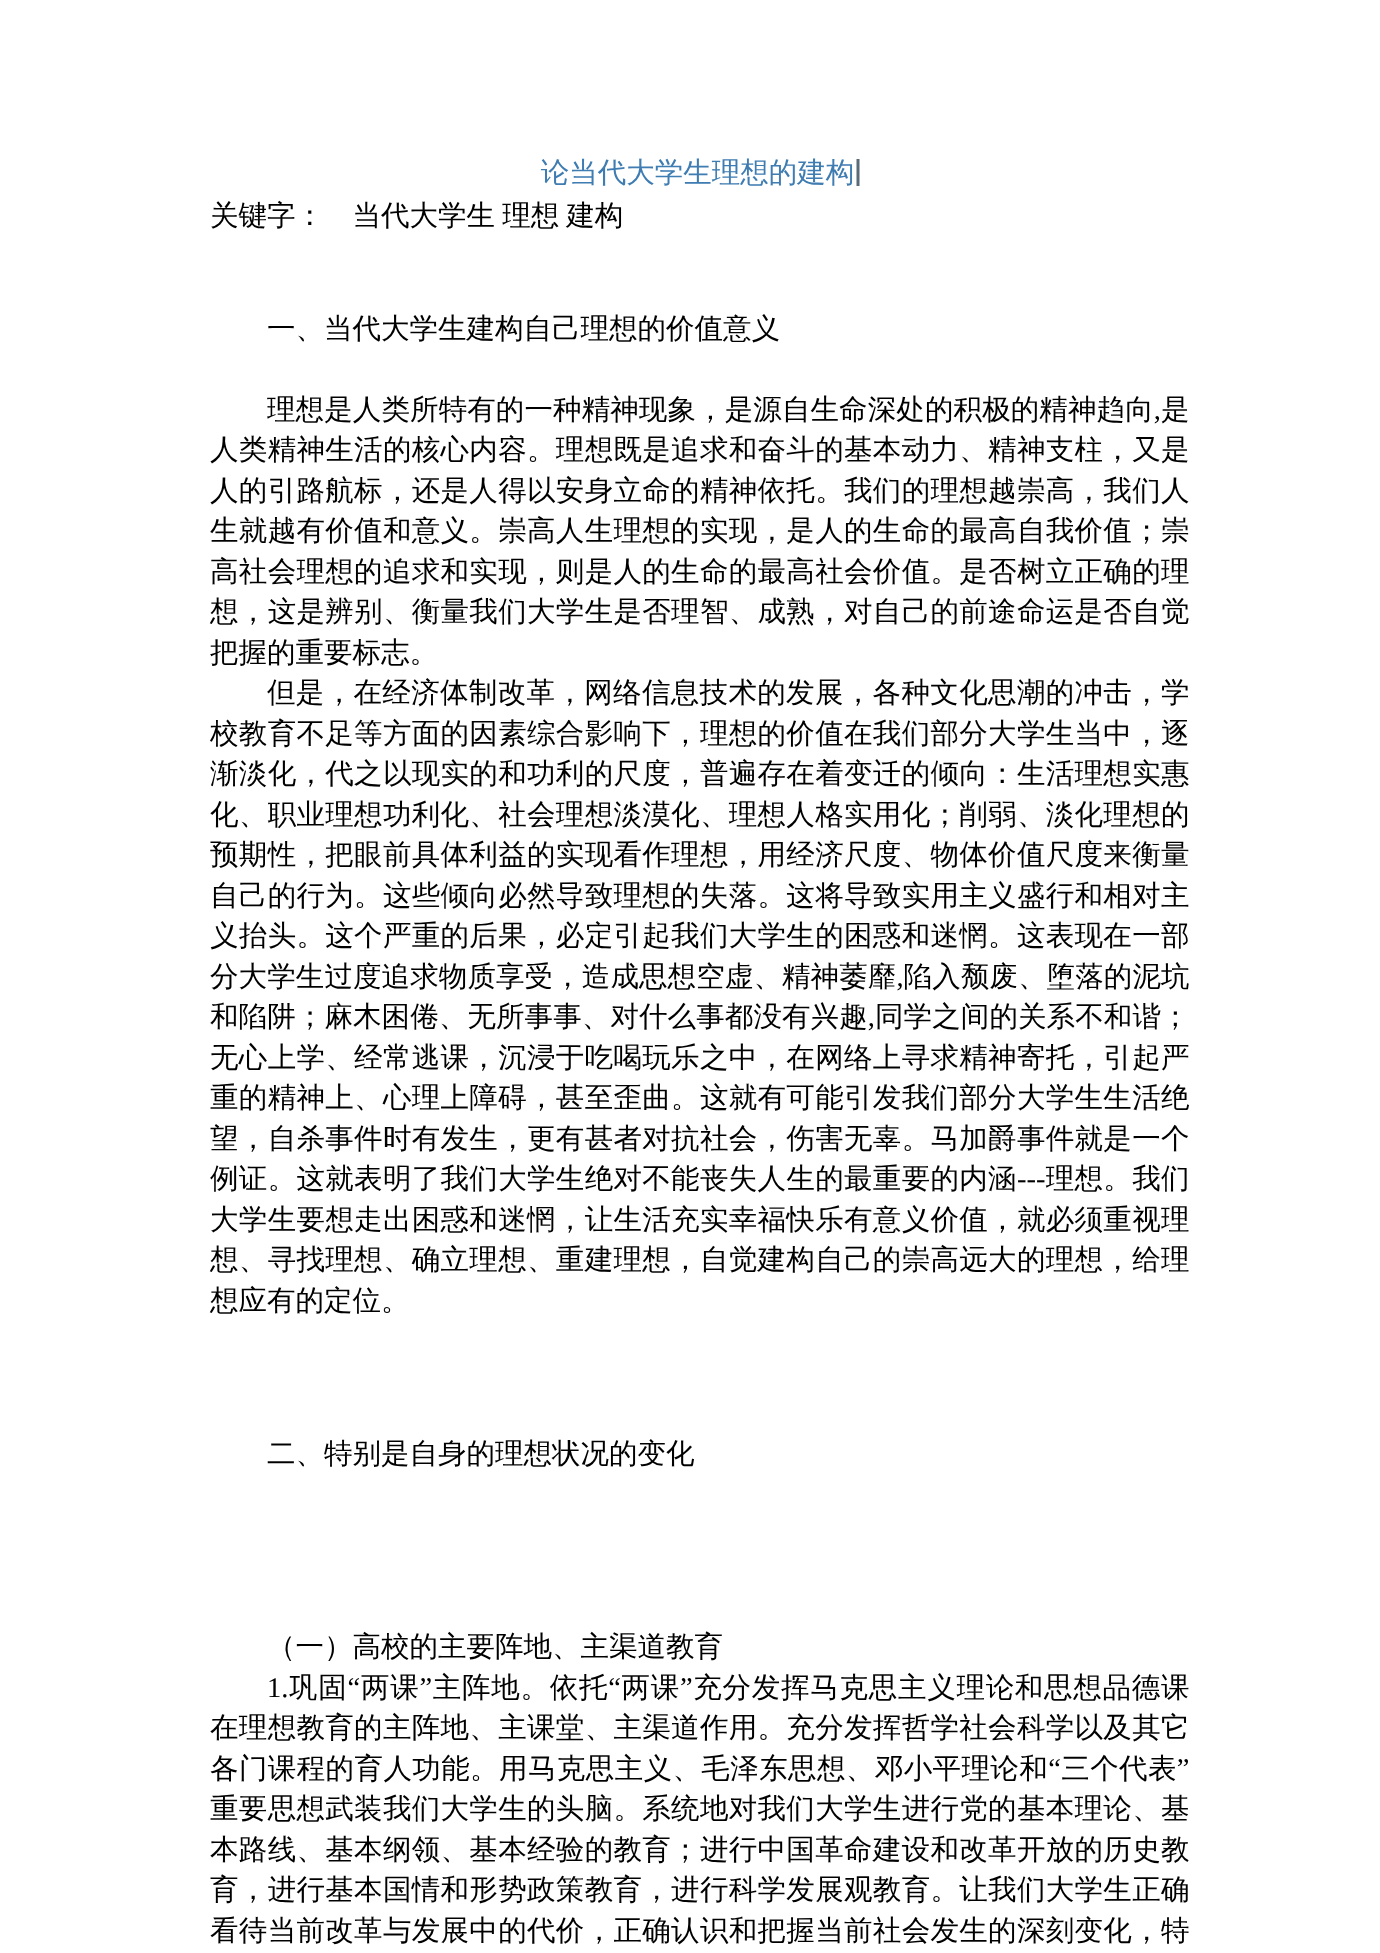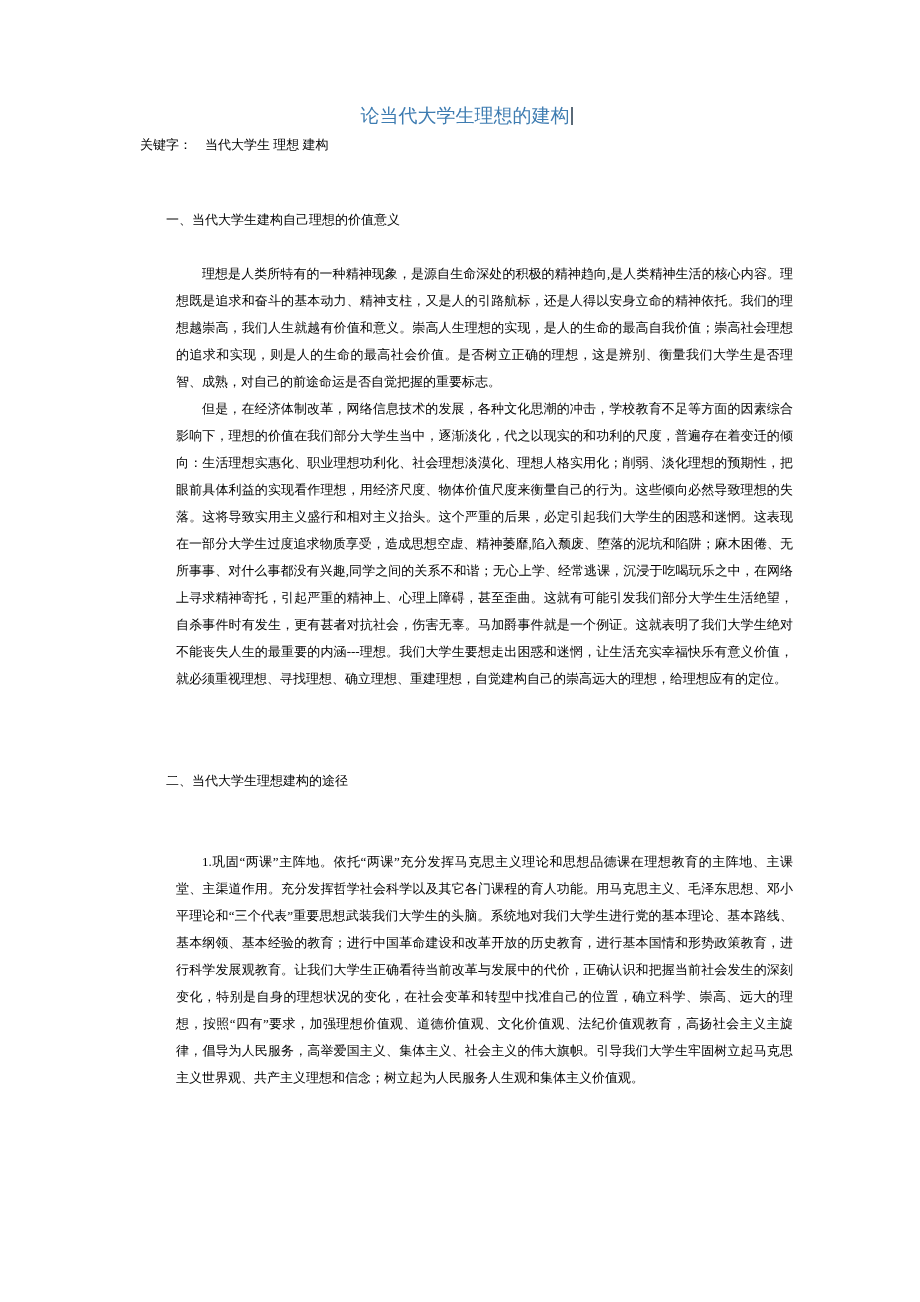--- a/index.html
+++ b/index.html
@@ -32,43 +32,44 @@
   .caret {
     display: inline-block;
     width: 2px;
     height: 18px;
     background: #5a6a78;
     vertical-align: -3px;
     margin-left: 1px;
   }
   .content p {
     margin: 0;
-    font-size: 13px;
+    font-size: 19px;
     line-height: 27px;
     text-align: justify;
     color: #000000;
     word-break: break-all;
   }
   p.keywords { text-indent: 0; }
   p.heading  { text-indent: 2em; text-align: left; margin-top: 48px; }
-  p.body     { text-indent: 2em; margin-left: 36px; }
+  p.body     { text-indent: 2em; }
   p.spacer   { height: 27px; }
 </style>
 </head>
 <body>
 
 <div class="page" style="background: rgb(255, 255, 255);">
   <div class="content">
     <div class="doc-title"><span style="color: rgb(62, 124, 177);">论当代大学生理想的建构</span><span class="caret"></span></div>
     <div>
         <p class="keywords">关键字：　当代大学生 理想 建构</p>
         <p class="heading">一、当代大学生建构自己理想的价值意义</p>
         <p class="spacer"></p>
         <p class="body">理想是人类所特有的一种精神现象，是源自生命深处的积极的精神趋向,是人类精神生活的核心内容。理想既是追求和奋斗的基本动力、精神支柱，又是人的引路航标，还是人得以安身立命的精神依托。我们的理想越崇高，我们人生就越有价值和意义。崇高人生理想的实现，是人的生命的最高自我价值；崇高社会理想的追求和实现，则是人的生命的最高社会价值。是否树立正确的理想，这是辨别、衡量我们大学生是否理智、成熟，对自己的前途命运是否自觉把握的重要标志。</p>
         <p class="body">但是，在经济体制改革，网络信息技术的发展，各种文化思潮的冲击，学校教育不足等方面的因素综合影响下，理想的价值在我们部分大学生当中，逐渐淡化，代之以现实的和功利的尺度，普遍存在着变迁的倾向：生活理想实惠化、职业理想功利化、社会理想淡漠化、理想人格实用化；削弱、淡化理想的预期性，把眼前具体利益的实现看作理想，用经济尺度、物体价值尺度来衡量自己的行为。这些倾向必然导致理想的失落。这将导致实用主义盛行和相对主义抬头。这个严重的后果，必定引起我们大学生的困惑和迷惘。这表现在一部分大学生过度追求物质享受，造成思想空虚、精神萎靡,陷入颓废、堕落的泥坑和陷阱；麻木困倦、无所事事、对什么事都没有兴趣,同学之间的关系不和谐；无心上学、经常逃课，沉浸于吃喝玩乐之中，在网络上寻求精神寄托，引起严重的精神上、心理上障碍，甚至歪曲。这就有可能引发我们部分大学生生活绝望，自杀事件时有发生，更有甚者对抗社会，伤害无辜。马加爵事件就是一个例证。这就表明了我们大学生绝对不能丧失人生的最重要的内涵---理想。我们大学生要想走出困惑和迷惘，让生活充实幸福快乐有意义价值，就必须重视理想、寻找理想、确立理想、重建理想，自觉建构自己的崇高远大的理想，给理想应有的定位。</p>
         <p class="spacer"></p>
-        <p class="heading">二、当代大学生理想建构的途径</p>
+        <p class="heading">二、特别是自身的理想状况的变化</p>
         <p class="spacer"></p>
         <p class="spacer"></p>
+        <p class="heading">（一）高校的主要阵地、主渠道教育</p>
         <p class="body">1.巩固“两课”主阵地。依托“两课”充分发挥马克思主义理论和思想品德课在理想教育的主阵地、主课堂、主渠道作用。充分发挥哲学社会科学以及其它各门课程的育人功能。用马克思主义、毛泽东思想、邓小平理论和“三个代表”重要思想武装我们大学生的头脑。系统地对我们大学生进行党的基本理论、基本路线、基本纲领、基本经验的教育；进行中国革命建设和改革开放的历史教育，进行基本国情和形势政策教育，进行科学发展观教育。让我们大学生正确看待当前改革与发展中的代价，正确认识和把握当前社会发生的深刻变化，特别是自身的理想状况的变化，在社会变革和转型中找准自己的位置，确立科学、崇高、远大的理想，按照“四有”要求，加强理想价值观、道德价值观、文化价值观、法纪价值观教育，高扬社会主义主旋律，倡导为人民服务，高举爱国主义、集体主义、社会主义的伟大旗帜。引导我们大学生牢固树立起马克思主义世界观、共产主义理想和信念；树立起为人民服务人生观和集体主义价值观。</p>
       </div>
   </div>
 </div>
 
 </body></html>

